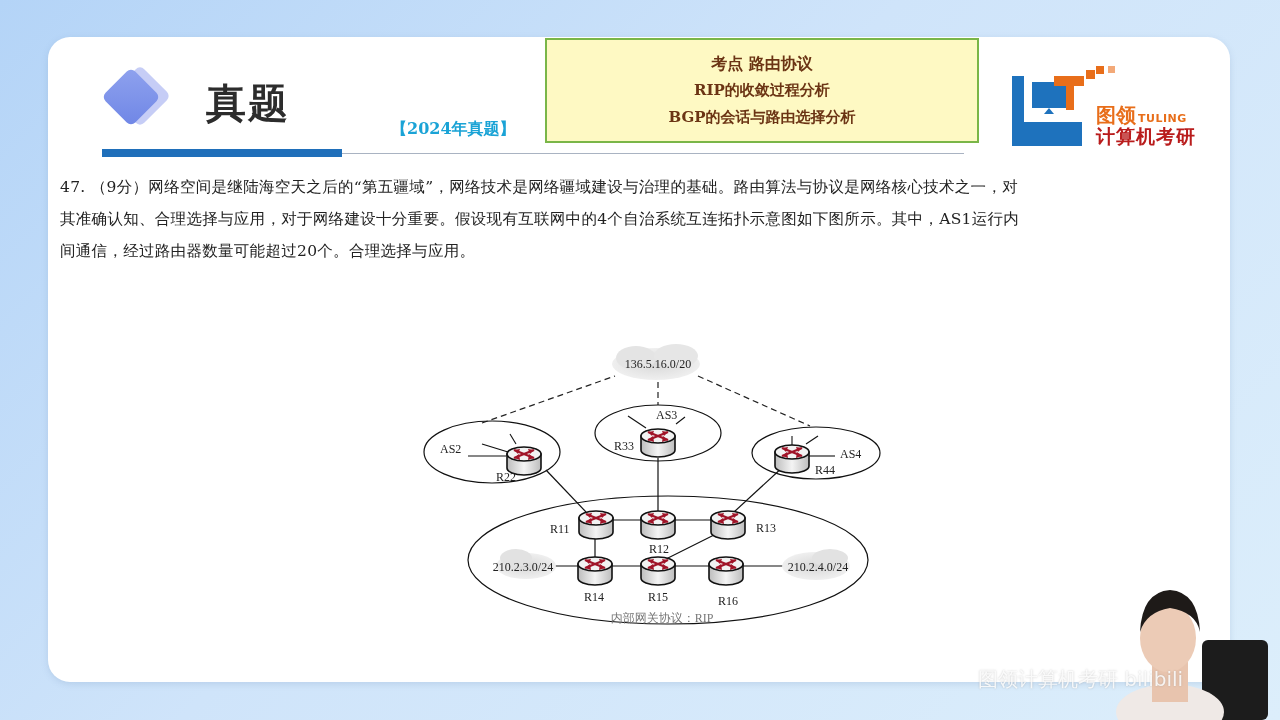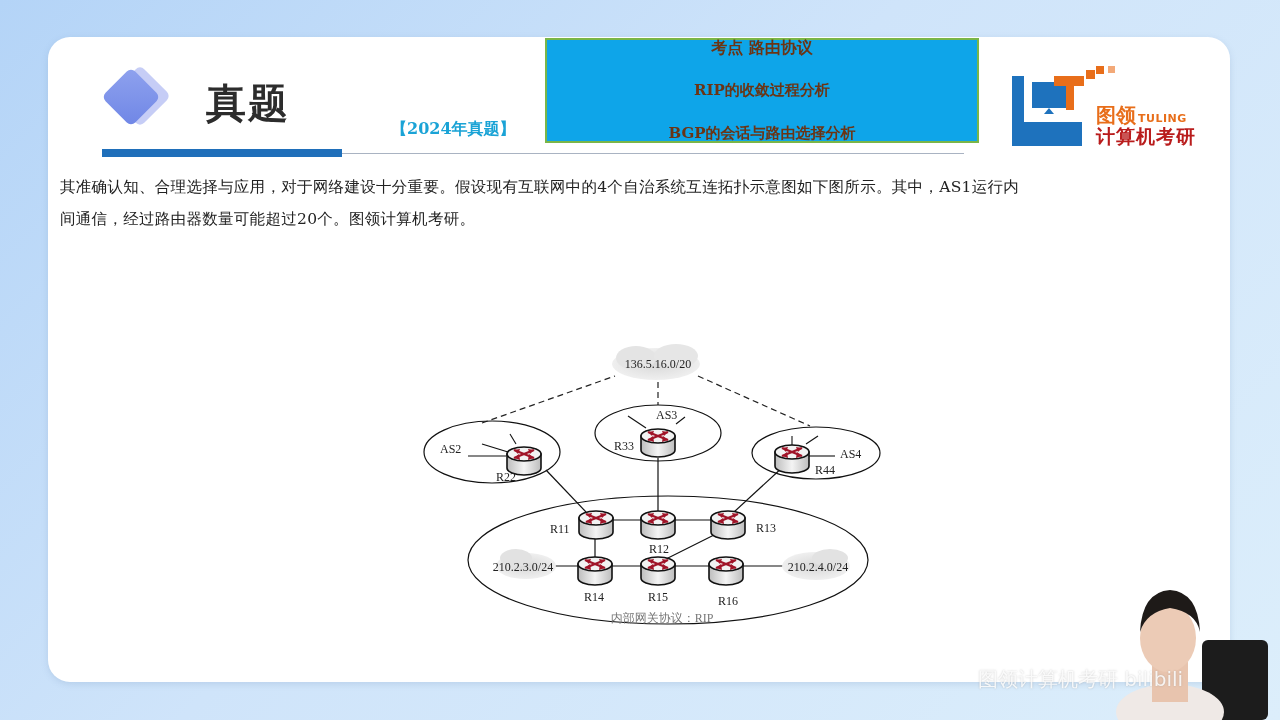--- a/index.html
+++ b/index.html
@@ -30,22 +30,22 @@
       font-size: 40px; font-weight: bold; color: #2c2c2c; letter-spacing: 2px; text-align: right;
     }
     .year-tag {
       position: absolute; left: 366px; top: 119px;
       font-size: 16px; font-weight: bold; color: #1aa3d6; margin-left: 25px;
     }
     .rule-thick { position: absolute; left: 102px; top: 149px; width: 240px; height: 8px; background: #1f6fba; }
     .rule-thin { position: absolute; left: 342px; top: 153px; width: 622px; height: 1px; background: #a9b3c2; }
     .topic-box {
       position: absolute; left: 545px; top: 38px; width: 434px; height: 105px;
-      background: #0ea5e9; border: 2px solid #7ab648;
-      display: flex; flex-direction: column; align-items: center; justify-content: center; gap: 24px;
+      background: #fef9c3; border: 2px solid #7ab648;
+      display: flex; flex-direction: column; align-items: center; justify-content: center; gap: 8px;
     }
     .topic-line { font-size: 15px; color: #6b3414; font-weight: bold; line-height: 19px; }
     .topic-line.main { font-size: 16px; }
     .logo { position: absolute; left: 1012px; top: 66px; width: 200px; height: 84px; }
     .logo-blue-frame {
       position: absolute; left: 0; top: 10px; width: 70px; height: 70px; background: #1e72bd;
     }
     .logo-white-cut { position: absolute; left: 12px; top: 10px; width: 58px; height: 46px; background: #fff; }
     .logo-screen { position: absolute; left: 20px; top: 16px; width: 34px; height: 26px; background: #1e72bd; }
     .logo-stand {
@@ -116,22 +116,23 @@
   <div class="logo-t-bar"></div>
   <div class="logo-t-stem"></div>
   <div class="logo-sq1"></div>
   <div class="logo-sq2"></div>
   <div class="logo-sq3"></div>
   <div class="logo-name"><span>图领</span><span class="logo-name-en">TULING</span></div>
   <div class="logo-sub">计算机考研</div>
 </div>
 
 <div class="question">
+  <p>47. （9分）网络空间是继陆海空天之后的“第五疆域”，网络技术是网络疆域建设与治理的基础。路由算法与协议是网络核心技术之一，对</p>
   <p>其准确认知、合理选择与应用，对于网络建设十分重要。假设现有互联网中的4个自治系统互连拓扑示意图如下图所示。其中，AS1运行内</p>
-  <p>间通信，经过路由器数量可能超过20个。图领计算机考研。</p>
+  <p>间通信，经过路由器数量可能超过20个。合理选择与应用。</p>
 </div>
 
 <div class="diagram">
   <svg width="480" height="290" viewBox="0 0 480 290" xmlns="http://www.w3.org/2000/svg">
     <defs>
       <radialGradient id="cloudg" cx="50%" cy="50%" r="50%">
         <stop offset="0%" stop-color="#d8d8d8"></stop>
         <stop offset="100%" stop-color="#efefef"></stop>
       </radialGradient>
       <linearGradient id="cyl" x1="0" x2="1" y1="0" y2="0">

